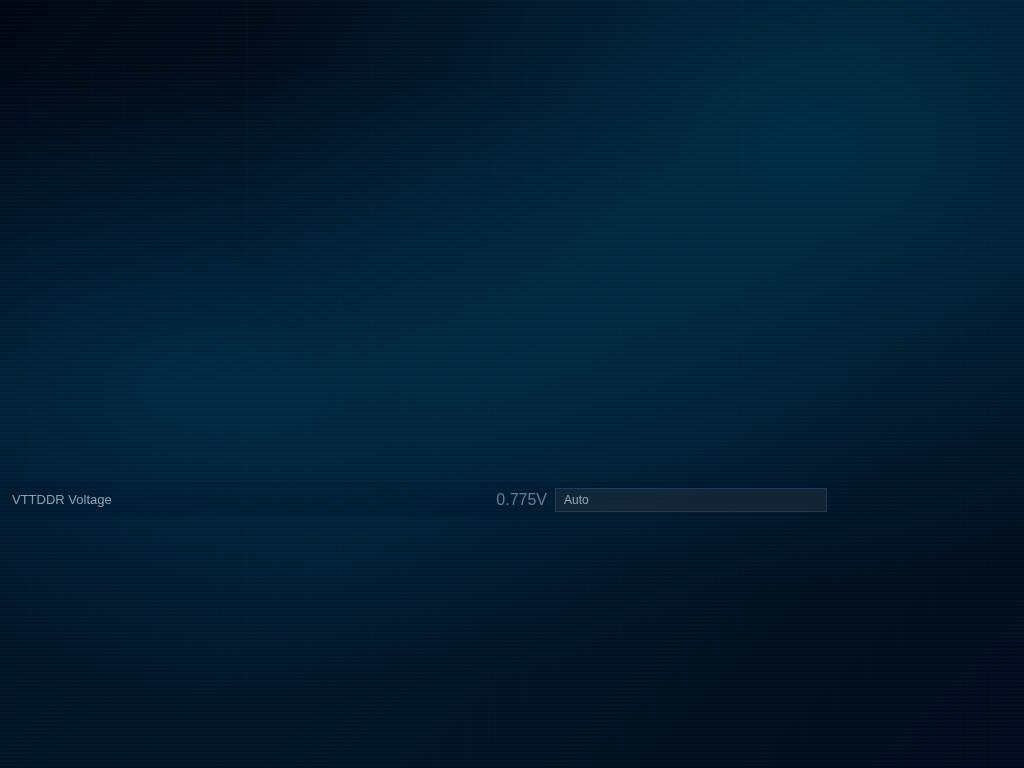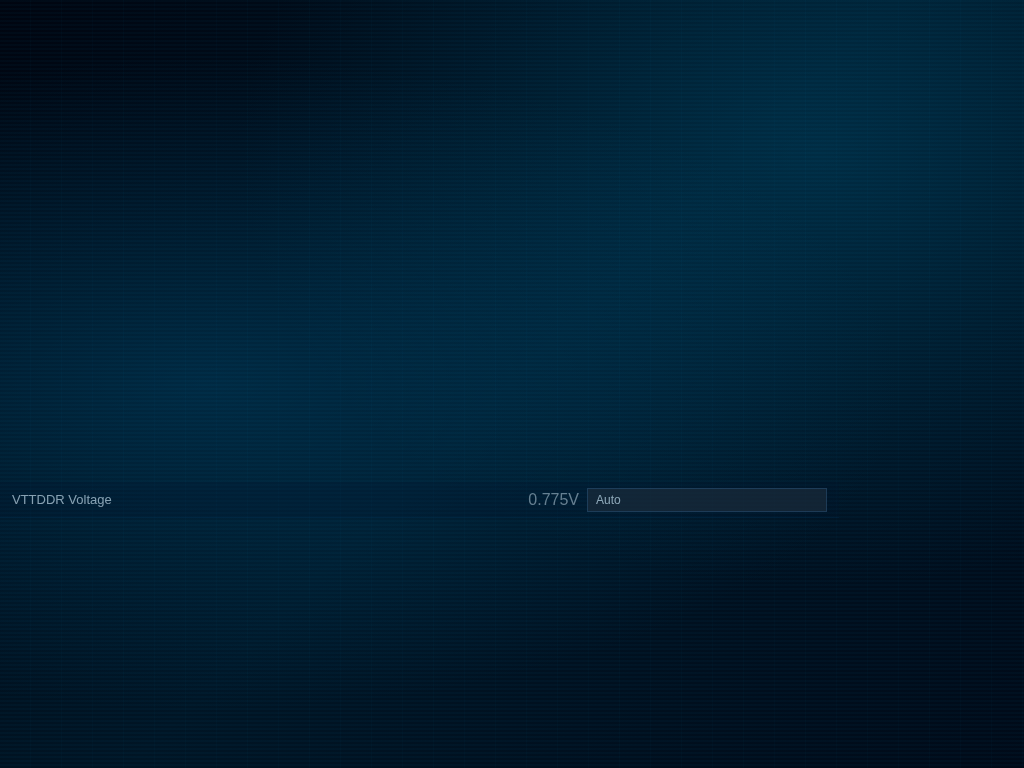--- a/index.html
+++ b/index.html
@@ -183,21 +183,21 @@
 
     .setting-value-text {
       color: #90a8b8;
       font-size: 16px;
       width: 60px;
       text-align: right;
       margin-right: 8px;
     }
 
     .setting-control {
-      width: 240px;
+      width: 272px;
     }
 
     .select-control {
       background: #1a2a3a;
       border: 1px solid #2a4a6a;
       color: #c8e0f0;
       font-size: 12px;
       padding: 4px 8px;
       width: 100%;
       display: flex;

